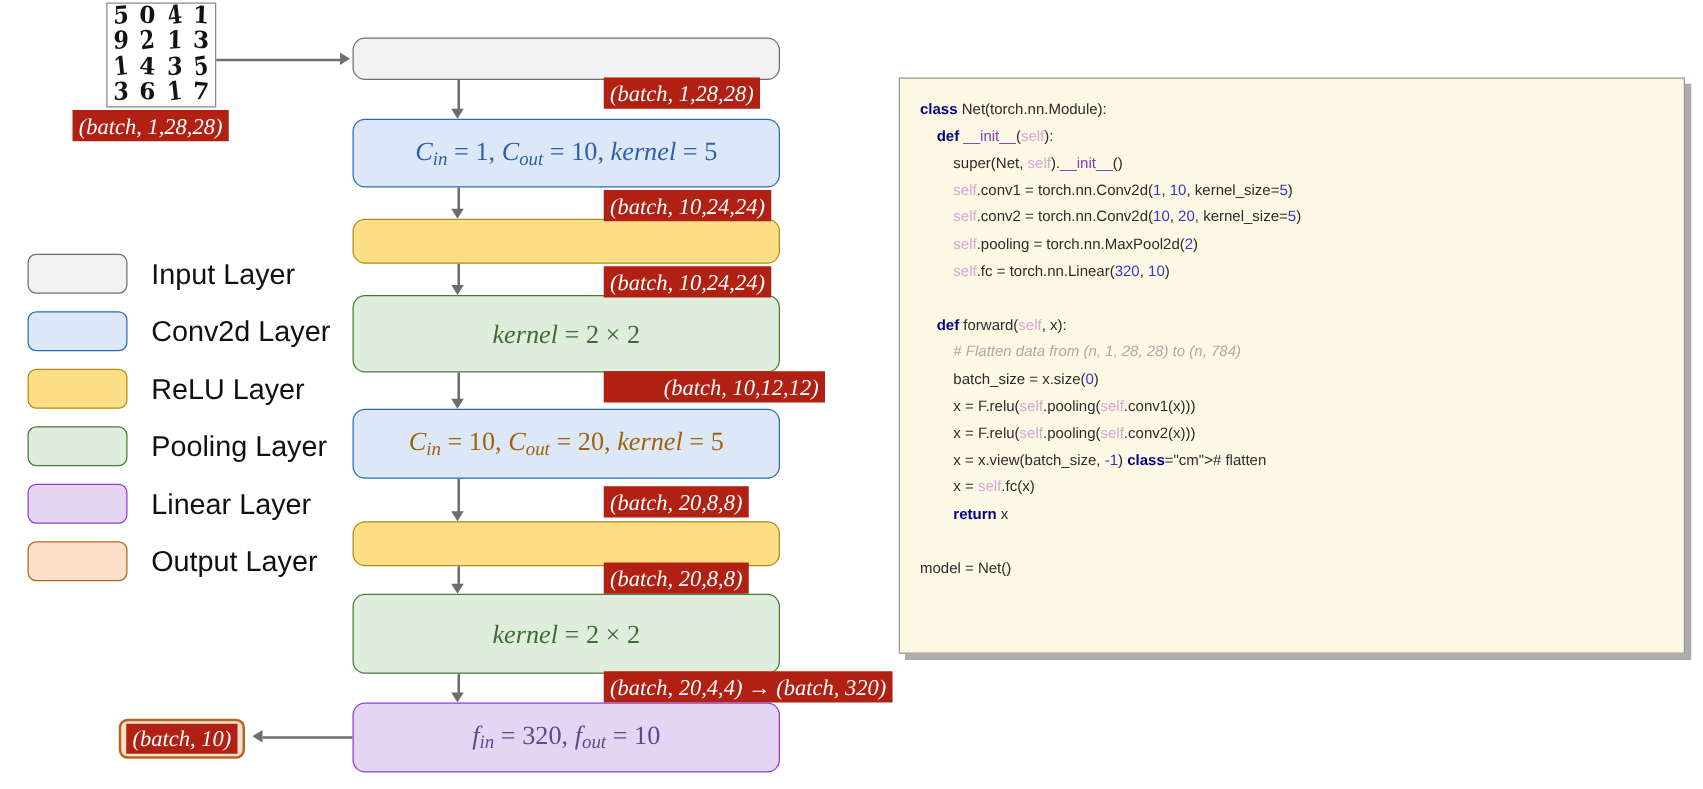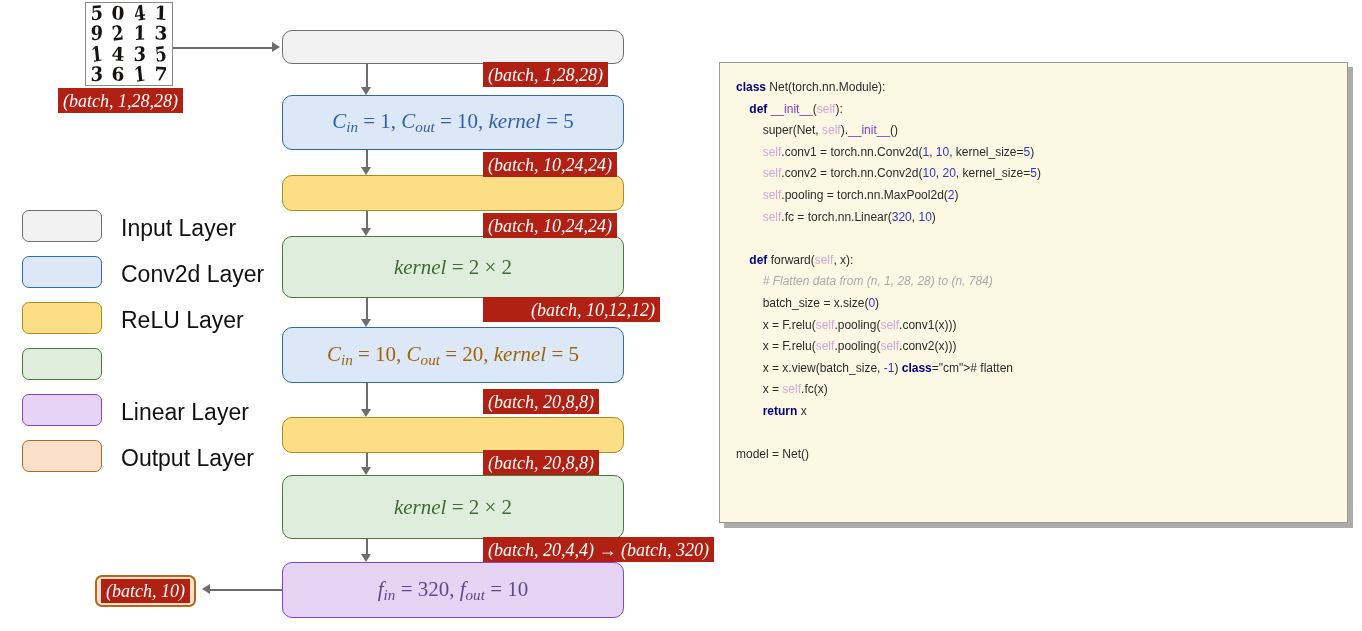--- a/index.html
+++ b/index.html
@@ -30,21 +30,21 @@
   .tag{
     background:#b02113;color:#ffffff;
     font-family:"Liberation Serif", serif;
     font-size:18px;line-height:24px;height:25px;
     padding:0 5px;white-space:nowrap;display:flex;align-items:center;
   }
   .tag i{font-style:italic;}
 
   
   #legend{left:22px;top:196px;width:280px;}
-  .legend-row{display:flex;align-items:flex-end;height:46px;}
+  .legend-row{display:flex;align-items:center;height:46px;}
   .legend-sw{
     width:78px;height:30px;border-radius:7px;border:1.6px solid #777;
     flex:0 0 auto;
   }
   .legend-lb{
     margin-left:19px;font-size:23px;color:#111111;
     font-family:"Liberation Sans", sans-serif;white-space:nowrap;
   }
 
   
@@ -118,20 +118,21 @@
     <div class="legend-row">
       <div class="legend-sw" style="background: rgb(220, 232, 247); border-color: rgb(43, 108, 176);"></div>
       <div class="legend-lb">Conv2d Layer</div>
     </div>
     <div class="legend-row">
       <div class="legend-sw" style="background: rgb(251, 222, 133); border-color: rgb(176, 141, 18);"></div>
       <div class="legend-lb">ReLU Layer</div>
     </div>
     <div class="legend-row">
       <div class="legend-sw" style="background: rgb(223, 238, 220); border-color: rgb(74, 122, 58);"></div>
+      <div class="legend-lb">Pooling Layer</div>
     </div>
     <div class="legend-row">
       <div class="legend-sw" style="background: rgb(230, 212, 245); border-color: rgb(138, 63, 209);"></div>
       <div class="legend-lb">Linear Layer</div>
     </div>
     <div class="legend-row">
       <div class="legend-sw" style="background: rgb(251, 224, 204); border-color: rgb(181, 101, 29);"></div>
       <div class="legend-lb">Output Layer</div>
     </div>
   </div>

